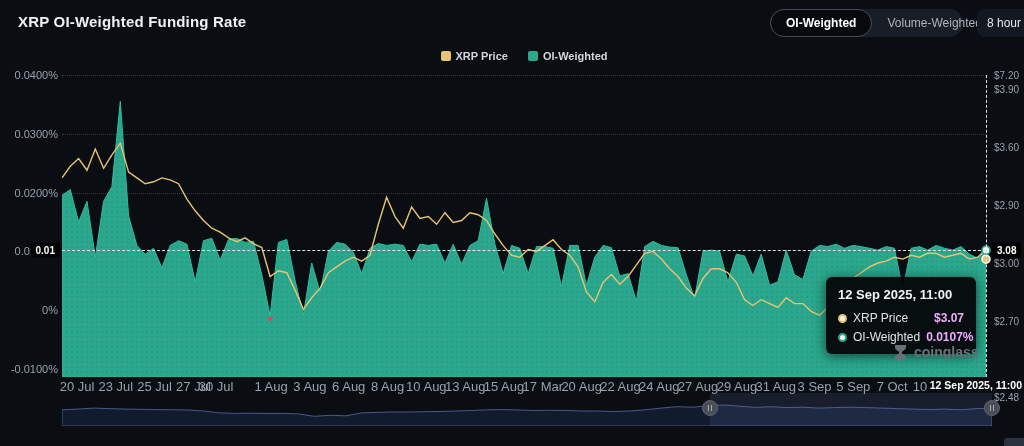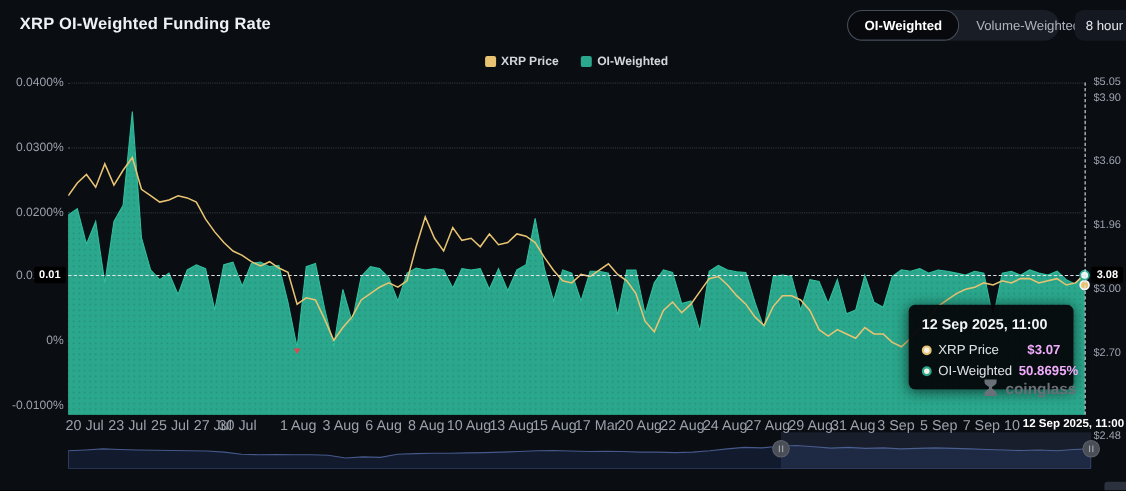--- a/index.html
+++ b/index.html
@@ -37,21 +37,21 @@
   
   .tooltip{position:absolute;left:826px;top:277px;width:126px;background:rgba(4,5,8,0.95);border-radius:6px;
            padding:10px 12px;box-shadow:0 2px 12px rgba(0,0,0,.6);}
   .tooltip-title{font-size:13px;font-weight:bold;color:#f2f4f6;margin-bottom:9px;white-space:nowrap;}
   .tooltip-row{display:flex;align-items:center;gap:6px;font-size:12px;color:#dfe3e7;margin-top:5px;white-space:nowrap;}
   .tooltip-dot{width:5px;height:5px;border-radius:50%;background:#f6f2e7;flex:none;}
   .dot-price{border:2px solid #e8c472;}
   .dot-oi{border:2px solid #2aa78c;}
   .tooltip-value{margin-left:auto;font-weight:bold;color:#f0abfc;}
   
-  .watermark{position:absolute;left:893px;top:344px;display:flex;align-items:center;gap:6px;
+  .watermark{position:absolute;left:893px;top:344px;display:flex;gap:6px;
              color:#6a7078;font-size:14px;font-weight:bold;}
   
   .nav{position:absolute;left:62px;top:393px;width:930px;height:33px;cursor:pointer;}
   #nav-svg{position:absolute;left:0;top:0;}
   .nav-selection{position:absolute;top:0;height:33px;background:rgba(96,118,170,0.17);}
   .nav-handle{position:absolute;top:7px;width:16px;height:16px;border-radius:50%;background:#4a4e57;
               border:1px solid #5d626c;box-sizing:border-box;display:flex;align-items:center;
               justify-content:center;gap:2px;cursor:ew-resize;}
   .nav-handle .bar{width:1px;height:6px;background:#a6abb3;}
   .corner{position:absolute;left:1004px;top:438px;width:26px;height:10px;background:#2b313d;border-radius:3px;}
@@ -93,24 +93,24 @@
     </div>
   <div id="yaxis-left">
       <div class="y-label-left" style="top: 75px;">0.0400%</div>
       <div class="y-label-left" style="top: 133.75px;">0.0300%</div>
       <div class="y-label-left" style="top: 192.5px;">0.0200%</div>
       <div class="y-label-left" style="top: 251.25px;">0.0100%</div>
       <div class="y-label-left" style="top: 310px;">0%</div>
       <div class="y-label-left" style="top: 368.75px;">-0.0100%</div>
     </div>
   <div id="yaxis-right">
-      <div class="y-label-right" style="top: 75px;">$5.05</div>
+      <div class="y-label-right" style="top: 75px;">$7.20</div>
       <div class="y-label-right" style="top: 89.03px;">$3.90</div>
       <div class="y-label-right" style="top: 147.02px;">$3.60</div>
-      <div class="y-label-right" style="top: 205.01px;">$1.96</div>
+      <div class="y-label-right" style="top: 205.01px;">$2.90</div>
       <div class="y-label-right" style="top: 263px;">$3.00</div>
       <div class="y-label-right" style="top: 320.99px;">$2.70</div>
       <div class="y-label-right" style="top: 371px; margin-top: 26px;">$2.48</div>
     </div>
   <div id="xaxis">
       <div class="x-label" style="left: 77px;">20 Jul</div>
       <div class="x-label" style="left: 115.818px;">23 Jul</div>
       <div class="x-label" style="left: 154.636px;">25 Jul</div>
       <div class="x-label" style="left: 193.455px;">27 Jul</div>
       <div class="x-label" style="left: 216px;">30 Jul</div>
@@ -123,21 +123,21 @@
       <div class="x-label" style="left: 504px; text-align: center;">15 Aug</div>
       <div class="x-label" style="left: 542.818px;">17 Mar</div>
       <div class="x-label" style="left: 581.636px;">20 Aug</div>
       <div class="x-label" style="left: 620.455px;">22 Aug</div>
       <div class="x-label" style="left: 659.273px;">24 Aug</div>
       <div class="x-label" style="left: 698.091px;">27 Aug</div>
       <div class="x-label" style="left: 736.909px;">29 Aug</div>
       <div class="x-label" style="left: 775.727px;">31 Aug</div>
       <div class="x-label" style="left: 814.545px;">3 Sep</div>
       <div class="x-label" style="left: 853.364px;">5 Sep</div>
-      <div class="x-label" style="left: 892.182px;">7 Sep</div>
+      <div class="x-label" style="left: 892.182px;">7 Oct</div>
       <div class="x-label" style="left: 920px; text-align: right;">10</div>
     </div>
 
   <svg id="chart-svg" width="1024" height="446">
       <defs>
         <clipPath id="plotclip">
           <rect x="62" y="75" width="924" height="302"></rect>
         </clipPath>
         <pattern id="decal" width="5" height="5" patternUnits="userSpaceOnUse">
           <circle cx="2" cy="2" r="0.7" fill="rgba(0,0,0,0.16)"></circle>
@@ -160,21 +160,21 @@
   <div class="tooltip">
     <div class="tooltip-title">12 Sep 2025, 11:00</div>
     <div class="tooltip-row">
       <span class="tooltip-dot dot-price"></span>
       <span>XRP Price</span>
       <span class="tooltip-value">$3.07</span>
     </div>
     <div class="tooltip-row">
       <span class="tooltip-dot dot-oi"></span>
       <span>OI-Weighted</span>
-      <span class="tooltip-value">50.8695%</span>
+      <span class="tooltip-value">0.0107%</span>
     </div>
   </div>
 
   <div class="watermark">
     <svg width="15" height="17" viewBox="0 0 15 17">
       <path d="M2 1 h11 v2.2 c0 3.2 -4.2 3.4 -4.2 5.3 c0 1.9 4.2 2.1 4.2 5.3 V16 H2 v-2.2 c0 -3.2 4.2 -3.4 4.2 -5.3 c0 -1.9 -4.2 -2.1 -4.2 -5.3 Z" fill="#6a7078"></path>
     </svg>
     <span>coinglass</span>
   </div>
 

